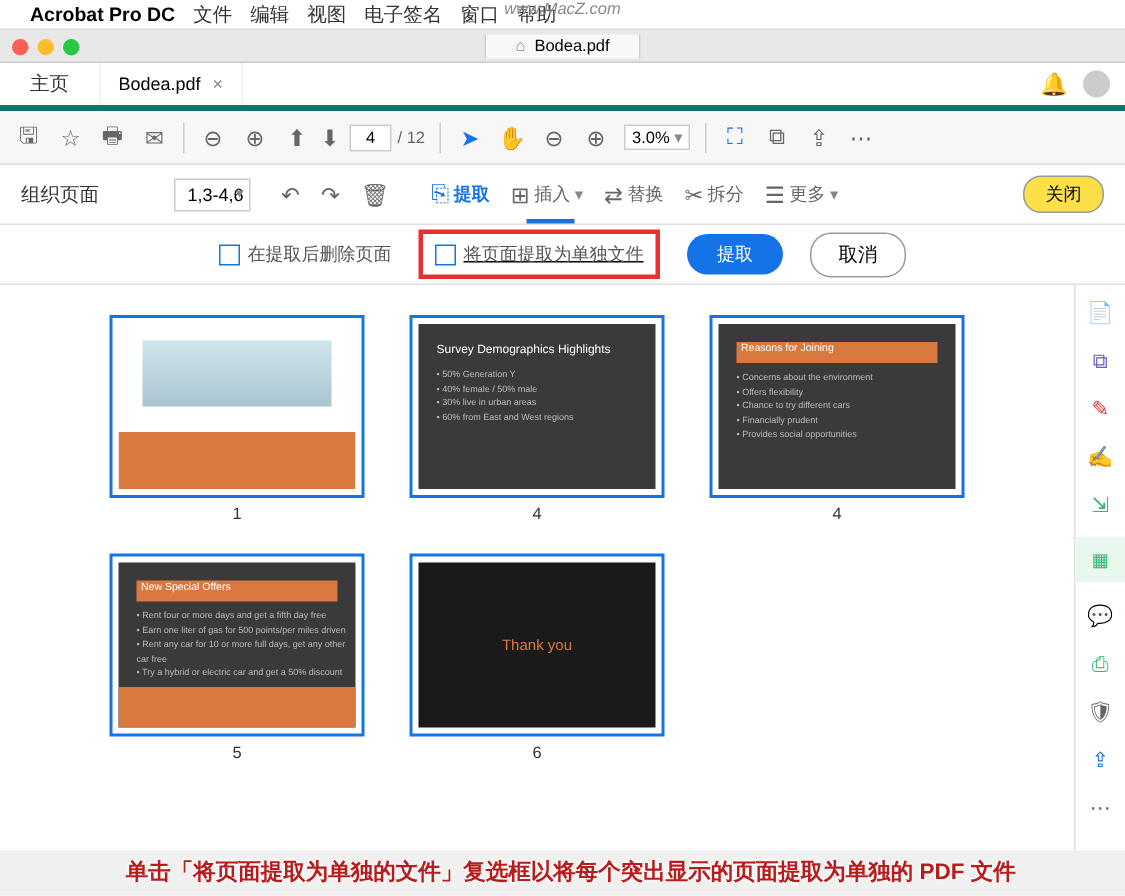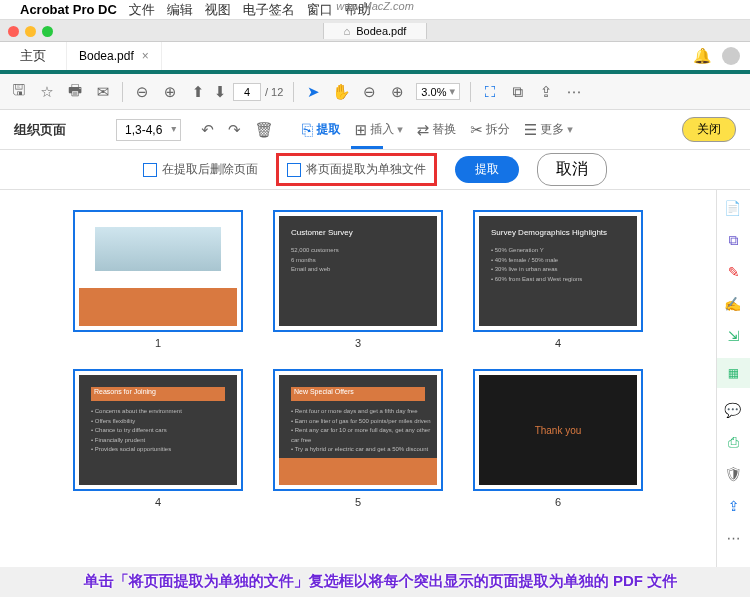--- a/index.html
+++ b/index.html
@@ -26,58 +26,58 @@
     
     .toolbar { height: 36px; background: #f7f7f7; display: flex; align-items: center; padding: 0 10px; gap: 10px; border-bottom: 1px solid #ddd; }
     .toolbar svg, .toolbar .ico { width: 18px; height: 18px; color: #666; }
     .toolbar .divv { width: 1px; height: 20px; background: #ccc; }
     .pagectl { display: flex; align-items: center; gap: 4px; }
     .pagectl input { width: 28px; height: 18px; border: 1px solid #ccc; text-align: center; font-size: 11px; }
     .zoom-box { display: flex; align-items: center; gap: 3px; font-size: 11px; border: 1px solid #ccc; padding: 1px 4px; background: #fff; }
     .ico { display: inline-flex; align-items: center; justify-content: center; font-size: 15px; color: #666; }
     
     .organize-bar { height: 40px; background: #fff; display: flex; align-items: center; padding: 0 14px; gap: 10px; border-bottom: 1px solid #e0e0e0; position: relative; }
-    .org-title { font-size: 13px; font-weight: 700; color: #333; }
-    .org-range { border: 1px solid #ccc; padding: 3px 18px 3px 8px; font-size: 12px; margin-left: 40px; background: #fff; position: relative; }
+    .org-title { font-size: 13px; font-weight: 400; color: #333; }
+    .org-range { border: 1px solid #ccc; padding: 3px 4px 3px 8px; font-size: 12px; margin-left: 40px; background: #fff; position: relative; }
     .org-range::after { content: "▾"; position: absolute; right: 4px; color: #888; font-size: 10px; }
     .org-actions { display: flex; align-items: center; gap: 14px; margin-left: 10px; }
     .org-actions .oico { color: #666; font-size: 15px; }
     .org-tab { display: flex; align-items: center; gap: 3px; font-size: 12px; color: #666; }
     .org-tab.active { color: #1473e6; }
     .org-tab.active .underline { color: #1473e6; font-weight: 600; }
     .underline-bar { position: absolute; bottom: 0; left: 351px; width: 32px; height: 3px; background: #1473e6; }
     .close-pill { margin-left: auto; border: 1px solid #999; border-radius: 12px; padding: 3px 14px; font-size: 12px; background: #fde047; }
     
     .extract-row { height: 40px; background: #fff; display: flex; align-items: center; justify-content: center; gap: 18px; border-bottom: 1px solid #e0e0e0; }
     .check-opt { display: flex; align-items: center; gap: 5px; font-size: 12px; color: #555; }
     .check-opt .cb { width: 14px; height: 14px; border: 1.5px solid #1473e6; display: inline-block; }
-    .highlighted-opt { border: 3px solid #e83030; padding: 5px 8px; display: flex; align-items: center; gap: 5px; }
+    .highlighted-opt { border: 3px solid #e83030; padding: 5px 8px; display: flex; align-items: center; gap: 5px; text-decoration: underline; }
     .btn-primary { background: #1473e6; color: #fff; border-radius: 14px; padding: 5px 20px; font-size: 12px; border: none; }
-    .btn-sec { background: #fff; border: 1px solid #999; border-radius: 14px; padding: 5px 18px; font-size: 16px; }
+    .btn-sec { background: #fff; border: 1px solid #999; border-radius: 14px; padding: 5px 18px; font-size: 13px; }
     
     .content { display: flex; height: 377px; }
     .thumbs-area { flex: 1; background: #fff; padding: 20px 50px; overflow: hidden; }
     .thumb-grid { display: grid; grid-template-columns: repeat(3, 170px); column-gap: 30px; row-gap: 20px; justify-content: center; }
     .thumb-cell { display: flex; flex-direction: column; align-items: center; gap: 5px; }
     .thumb-frame { width: 170px; height: 122px; border: 2px solid #1473e6; padding: 4px; background: #fff; }
     .thumb-inner { width: 100%; height: 100%; background: #404040; position: relative; overflow: hidden; }
     .tnum { font-size: 11px; color: #333; }
     .slide-orange { position: absolute; bottom: 0; left: 0; right: 0; height: 35%; background: #d97940; }
     .slide-photo { position: absolute; top: 10%; left: 10%; right: 10%; height: 40%; background: linear-gradient(#cfe5ee,#a8c5d0); }
     .slide-title-bar { position: absolute; top: 12px; left: 12px; color: #fff; font-size: 8px; }
     .slide-dark-full { background: #3a3a3a; }
     .slide-lines { position: absolute; top: 30px; left: 12px; color: #bbb; font-size: 6px; line-height: 1.6; }
     .slide-thanks { background: #1a1a1a; display: flex; align-items: center; justify-content: center; color: #d97940; font-size: 10px; }
     .orange-strip-btm{position:absolute;bottom:0;left:0;right:0;height:25%;background:#d97940}
     
     .right-rail { width: 34px; background: #fff; border-left: 1px solid #e0e0e0; display: flex; flex-direction: column; align-items: center; padding-top: 8px; gap: 12px; }
     .rail-ico { width: 20px; height: 20px; display: flex; align-items: center; justify-content: center; font-size: 14px; }
     .rail-sel { background: #e9f8ee; width: 34px; height: 30px; display: flex; align-items: center; justify-content: center; }
     
-    .caption { position: absolute; bottom: 6px; left: 11px; right: 0; text-align: center; color: #6d28d9; font-size: 15px; font-weight: 700; text-shadow: 0 0 3px #fff, 0 0 3px #fff; }
+    .caption { position: absolute; bottom: 6px; left: 11px; right: 0; text-align: center; color: #b91c1c; font-size: 15px; font-weight: 700; text-shadow: 0 0 3px #fff, 0 0 3px #fff; }
     
     .chev{font-size:11px;color:#888}
   </style>
 </head>
 <body>
 
 <div class="menubar">
   <span class="apple"></span>
   <span class="appname">Acrobat Pro DC</span>
   <span class="menuitem">文件</span>
@@ -200,29 +200,20 @@
       <div class="thumb-cell">
         <div class="thumb-frame">
             <div class="thumb-inner" style="background:#fff">
           <div class="slide-photo"></div>
               <div class="slide-orange"></div>
         </div>
           </div>
         <span class="tnum">1</span>
       </div>
 
-      <div class="thumb-cell">
-        <div class="thumb-frame">
-            <div class="thumb-inner slide-dark-full">
-          <div class="slide-title-bar">Customer Survey</div>
-          <div class="slide-lines">52,000 customers<br>6 months<br>Email and web</div>
-        </div>
-          </div>
-        <span class="tnum">3</span>
-      </div>
 
       <div class="thumb-cell">
         <div class="thumb-frame">
             <div class="thumb-inner slide-dark-full">
           <div class="slide-title-bar">Survey Demographics Highlights</div>
           <div class="slide-lines">• 50% Generation Y<br>• 40% female / 50% male<br>• 30% live in urban areas<br>• 60% from East and West regions</div>
         </div>
           </div>
         <span class="tnum">4</span>
       </div>

